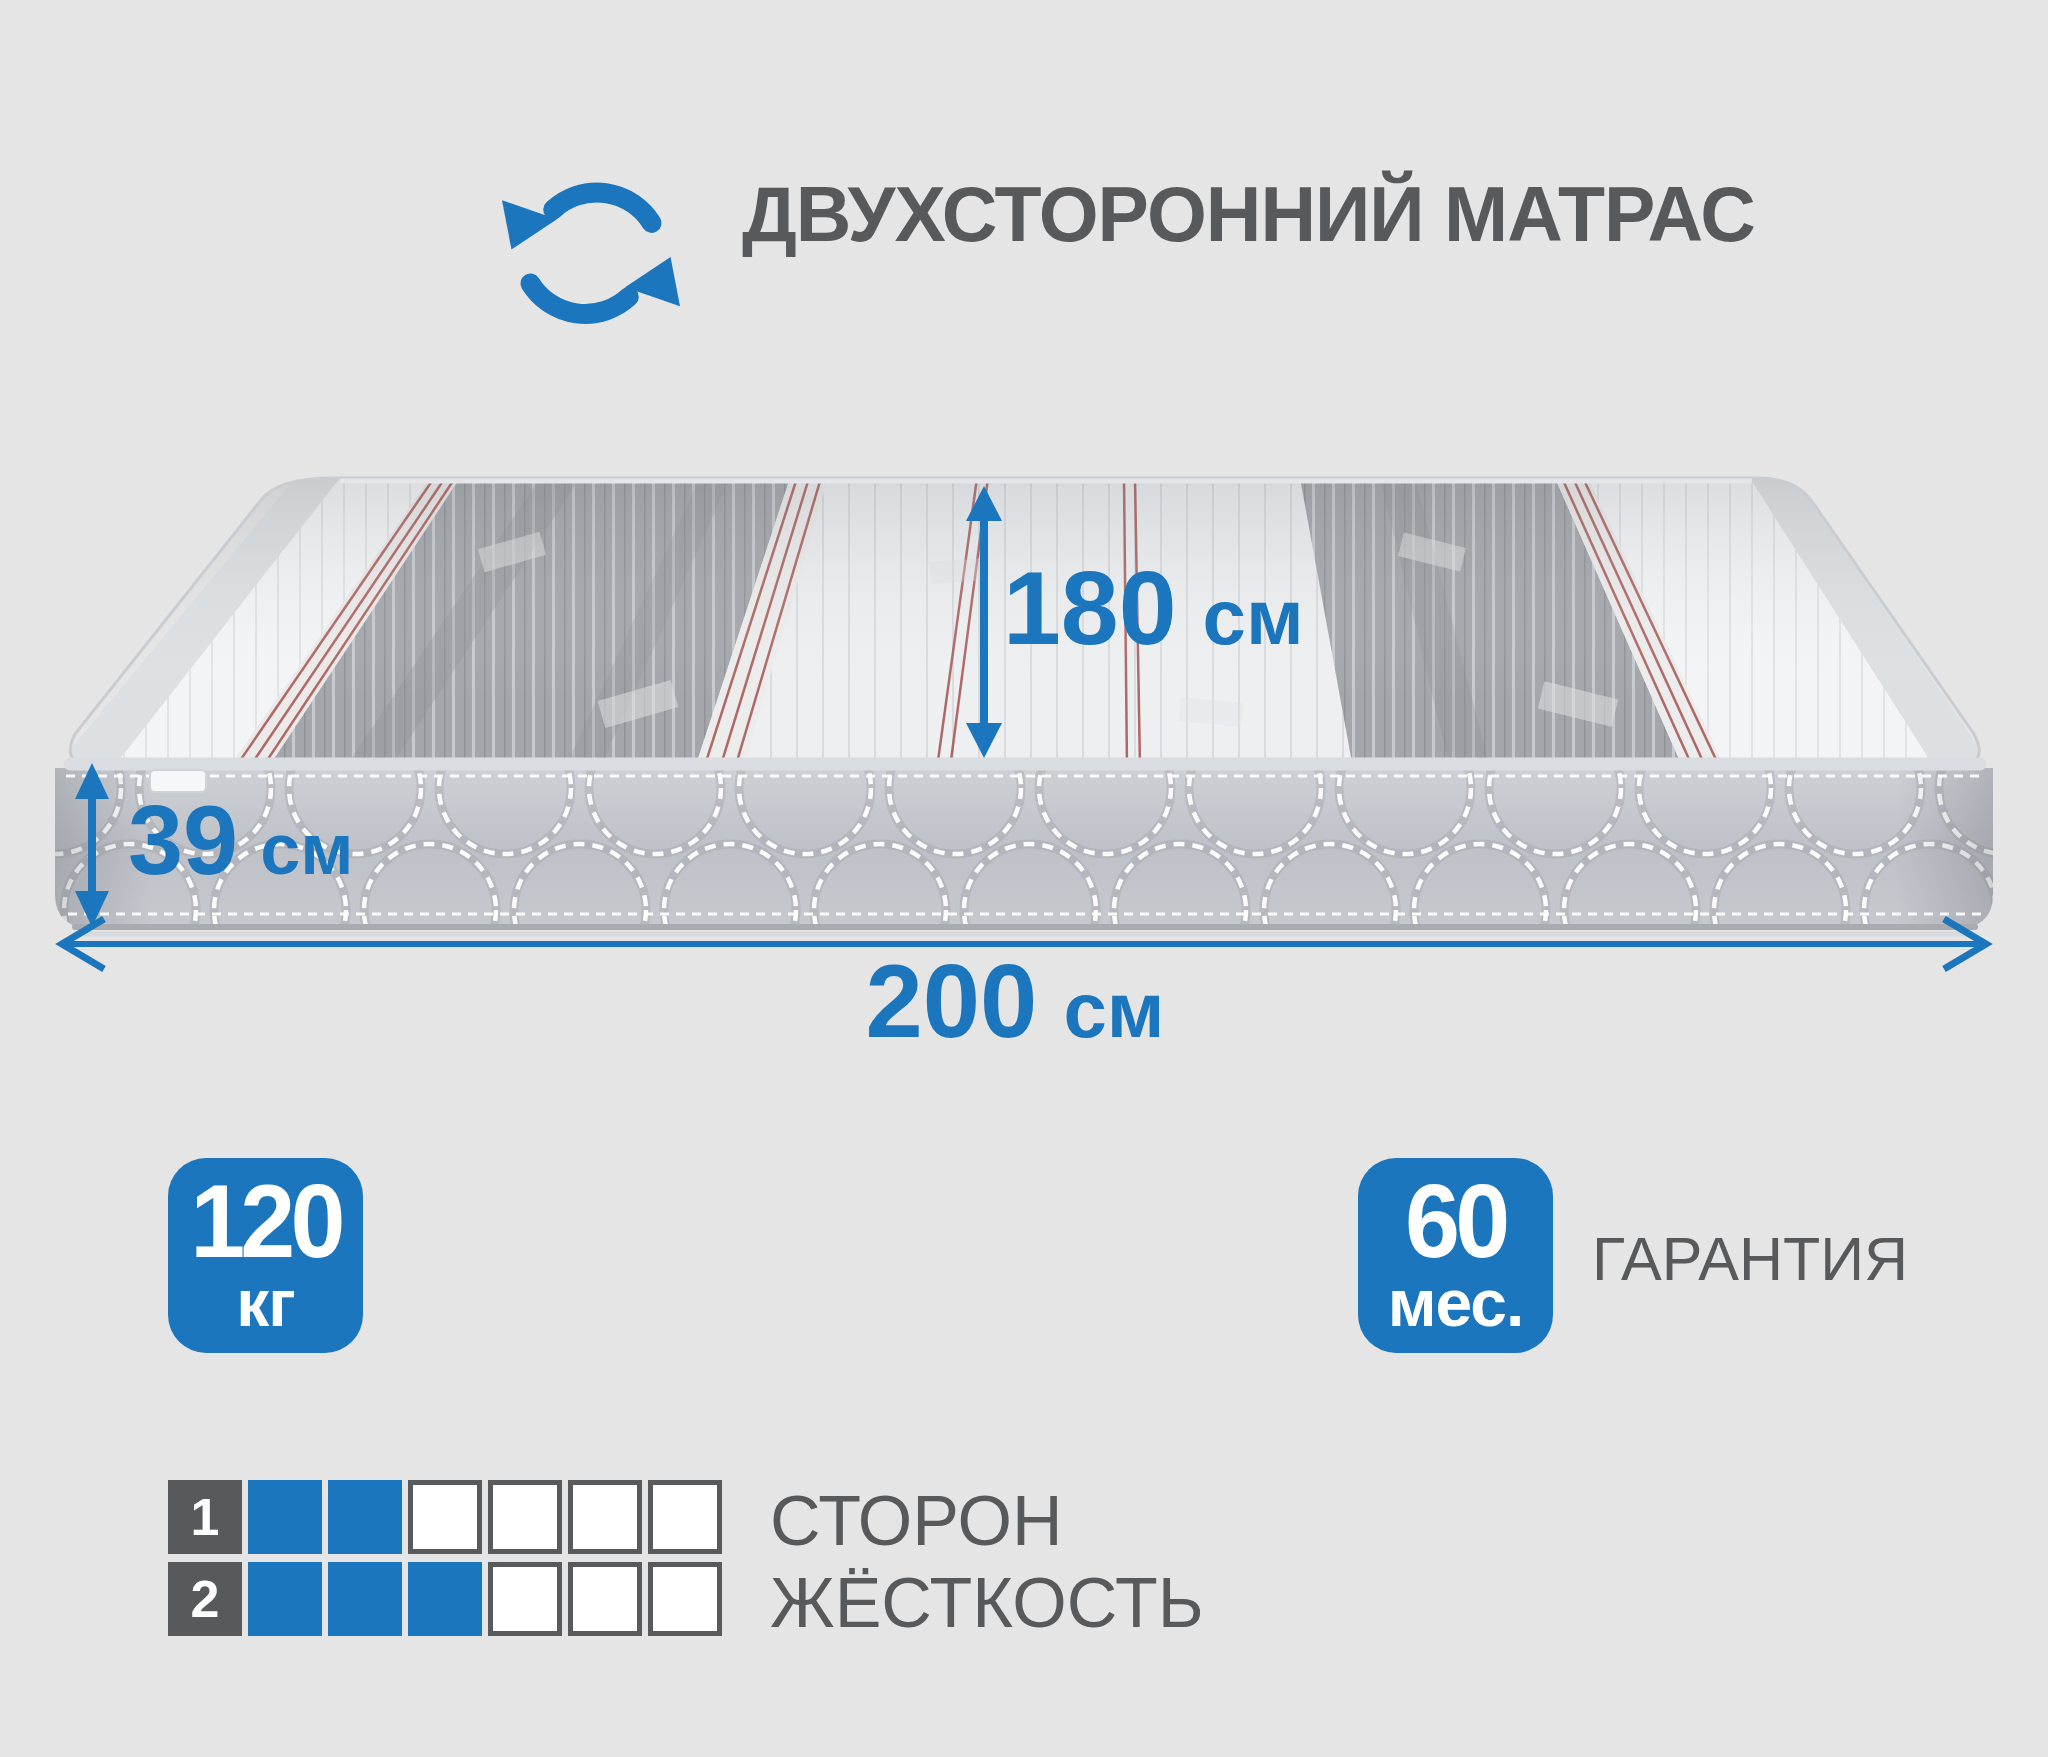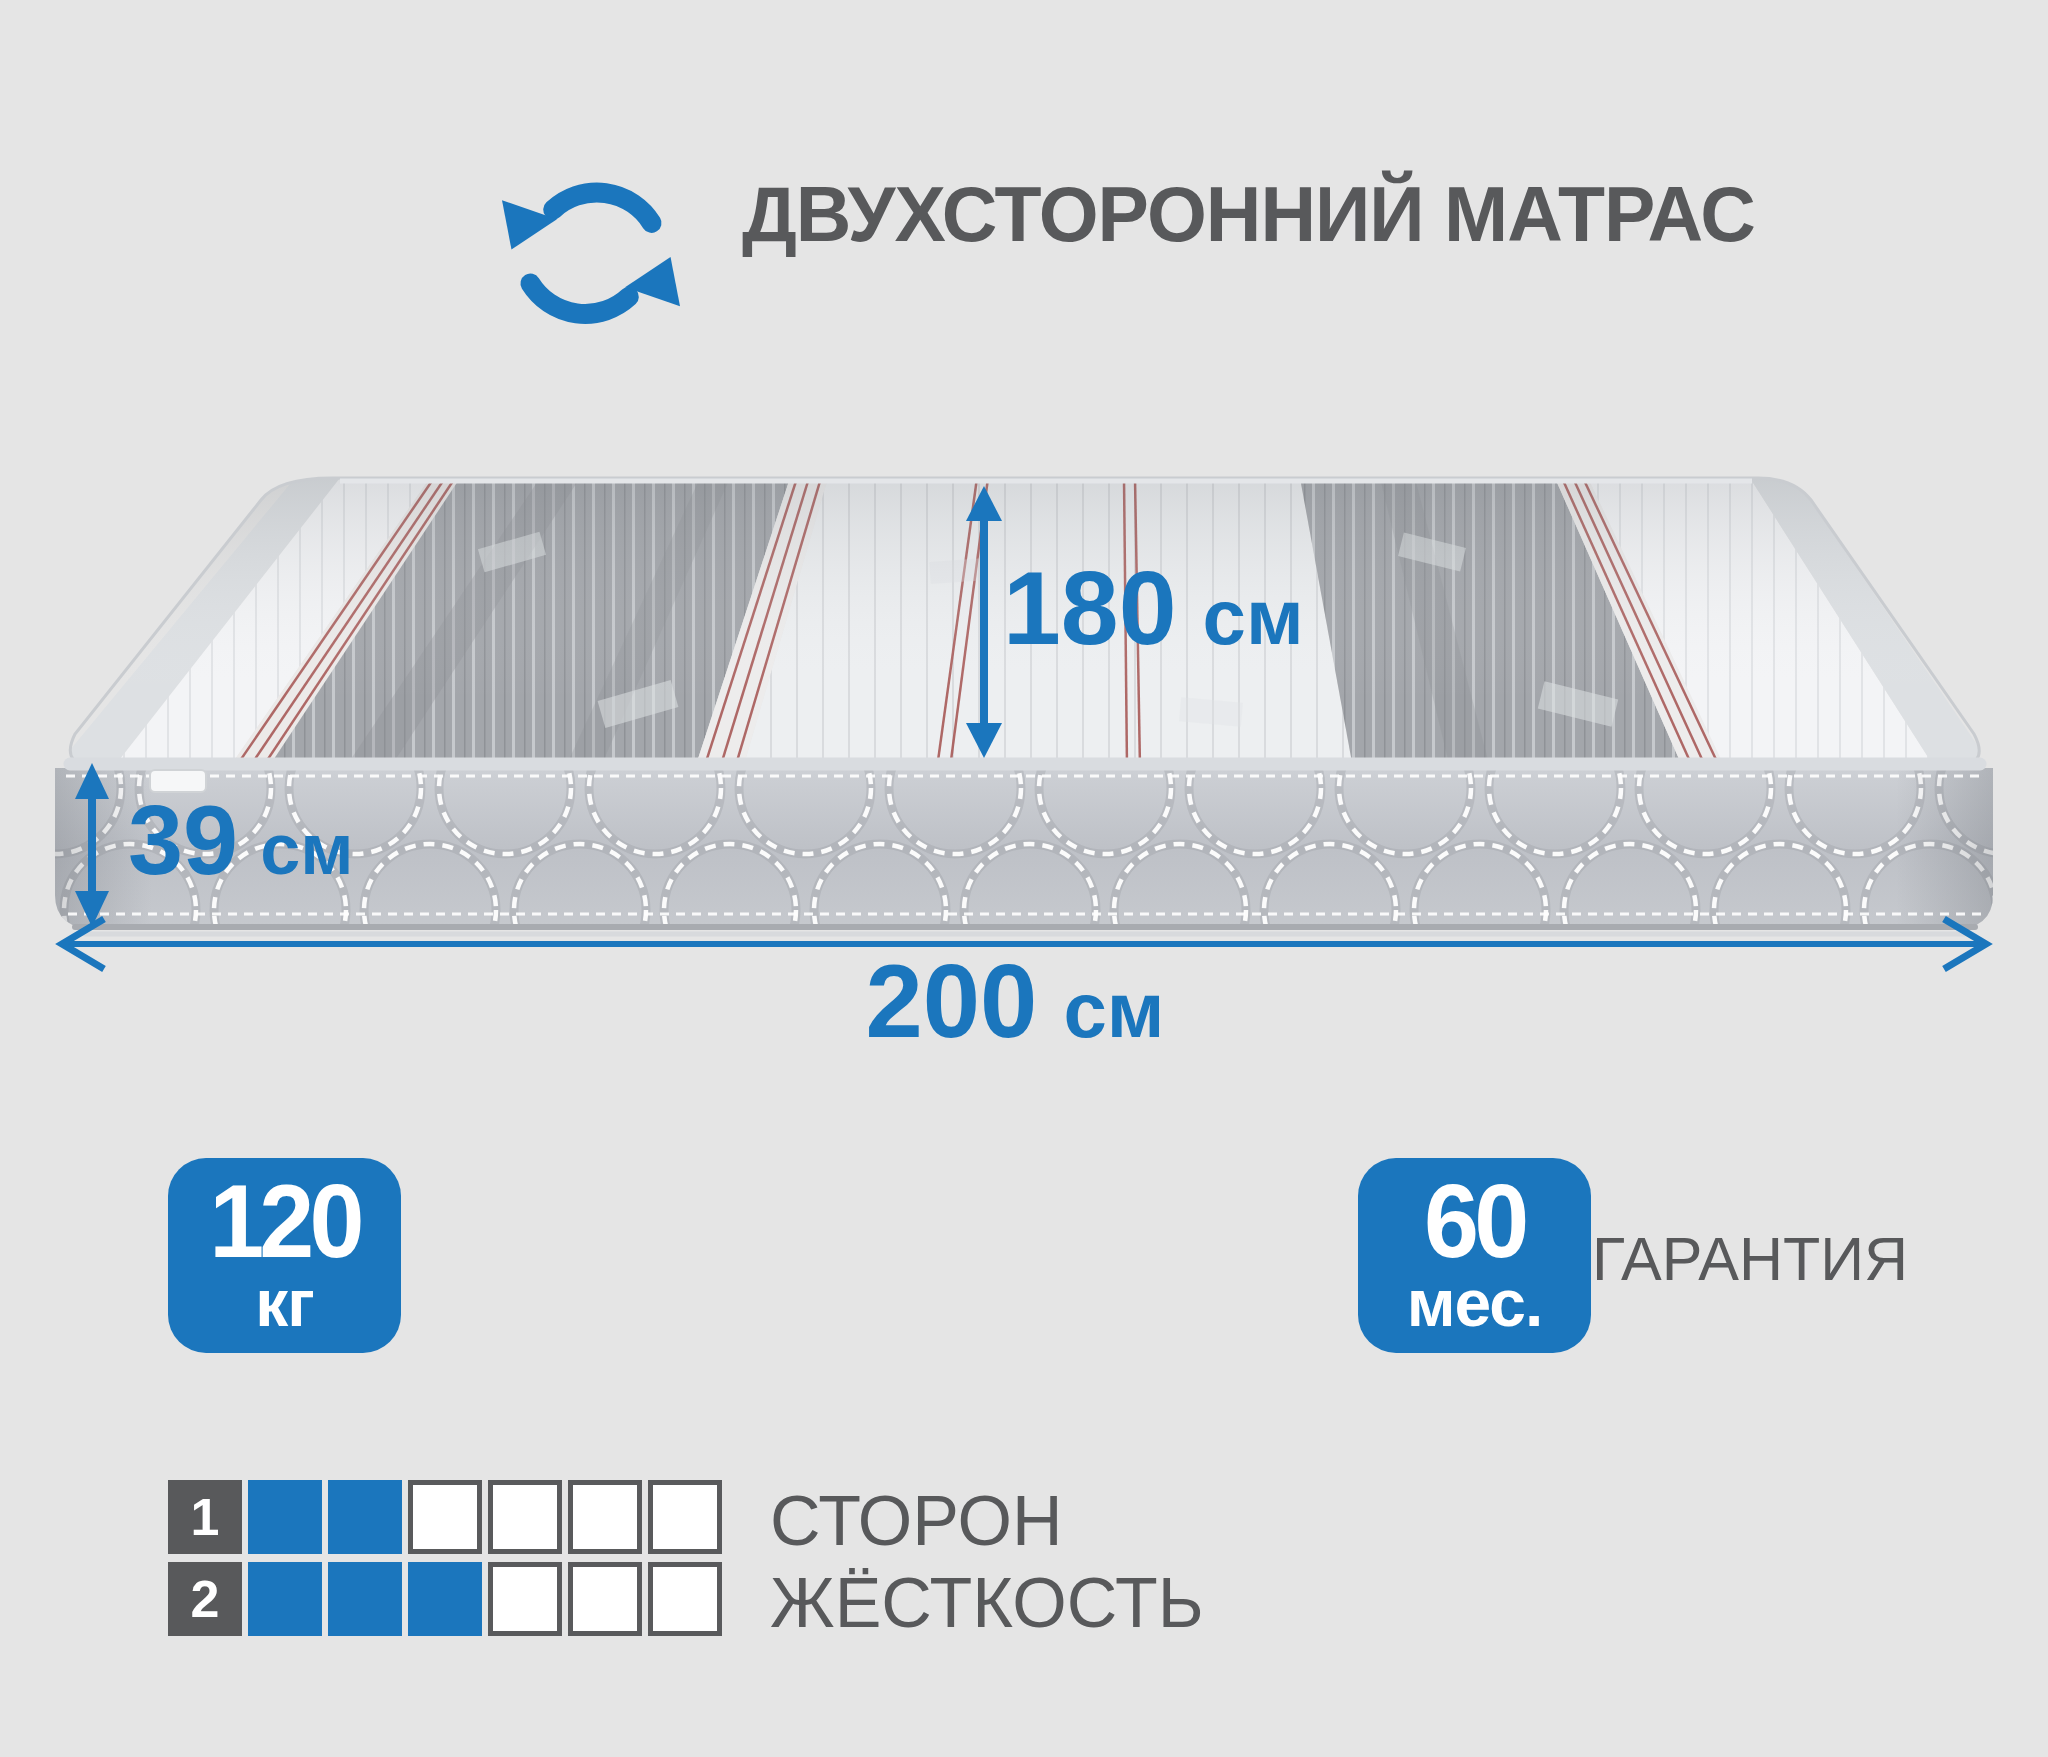--- a/index.html
+++ b/index.html
@@ -20,21 +20,21 @@
   .dim{color:var(--accent);font-weight:700;white-space:nowrap;line-height:1;}
   .dim .val{font-size:104px;}
   .dim .unit{font-size:78px;margin-left:26px;}
   .dim-180{left:1003px;top:556px;}
   .dim-21{left:128px;top:790px;}
   .dim-21 .val{font-size:99px;}
   .dim-21 .unit{font-size:72px;margin-left:22px;}
   .dim-200{left:765px;top:950px;width:500px;text-align:center;}
   .dim-200 .val{font-size:103px;}
   
-  .badge{width:233px;height:195px;border-radius:38px;background:var(--accent);color:#fff;
+  .badge{width:195px;height:195px;border-radius:38px;background:var(--accent);color:#fff;
          display:flex;flex-direction:column;align-items:center;justify-content:center;text-align:center;}
   .badge-load{left:168px;top:1158px;}
   .badge-warranty{left:1358px;top:1158px;align-items:center;}
   .badge .b-val{font-size:103px;font-weight:700;line-height:.92;letter-spacing:-5px;transform:scaleX(.96);}
   .badge .b-unit{font-size:66px;font-weight:700;line-height:1;margin-top:1px;letter-spacing:-1px;}
   .badge-label{font-size:61px;line-height:77px;color:var(--text-gray);white-space:nowrap;}
   .label-load{left:398px;top:1180px;}
   .label-warranty{left:1592px;top:1221px;}
   
   .hardness-grid{left:168px;top:1480px;}

